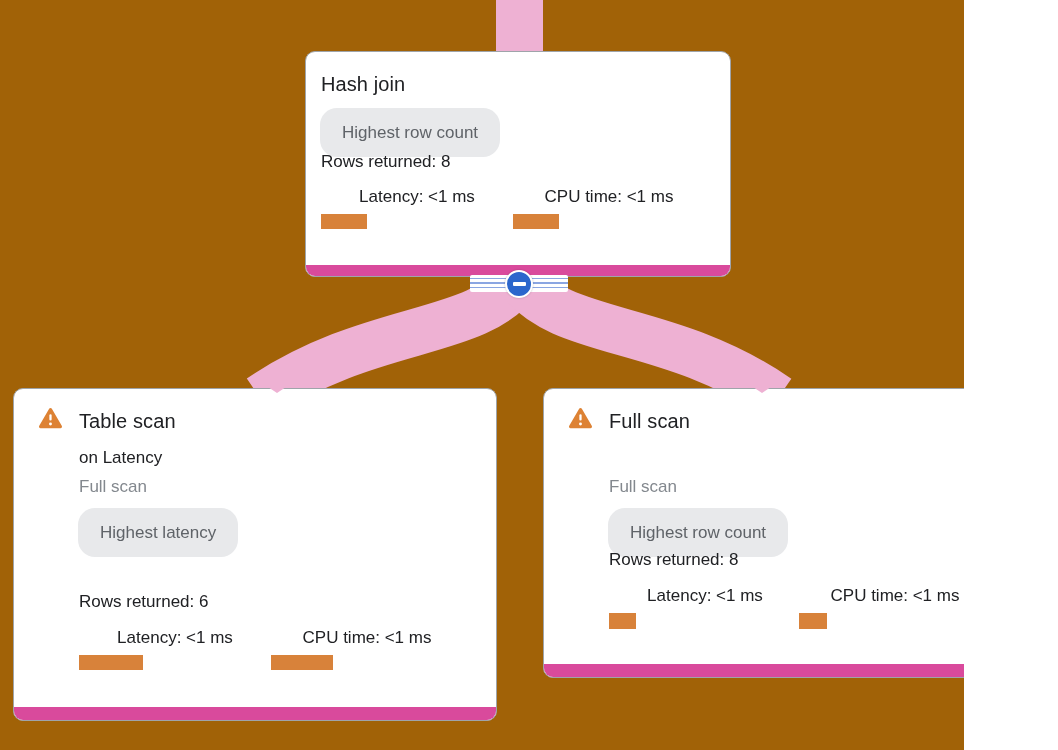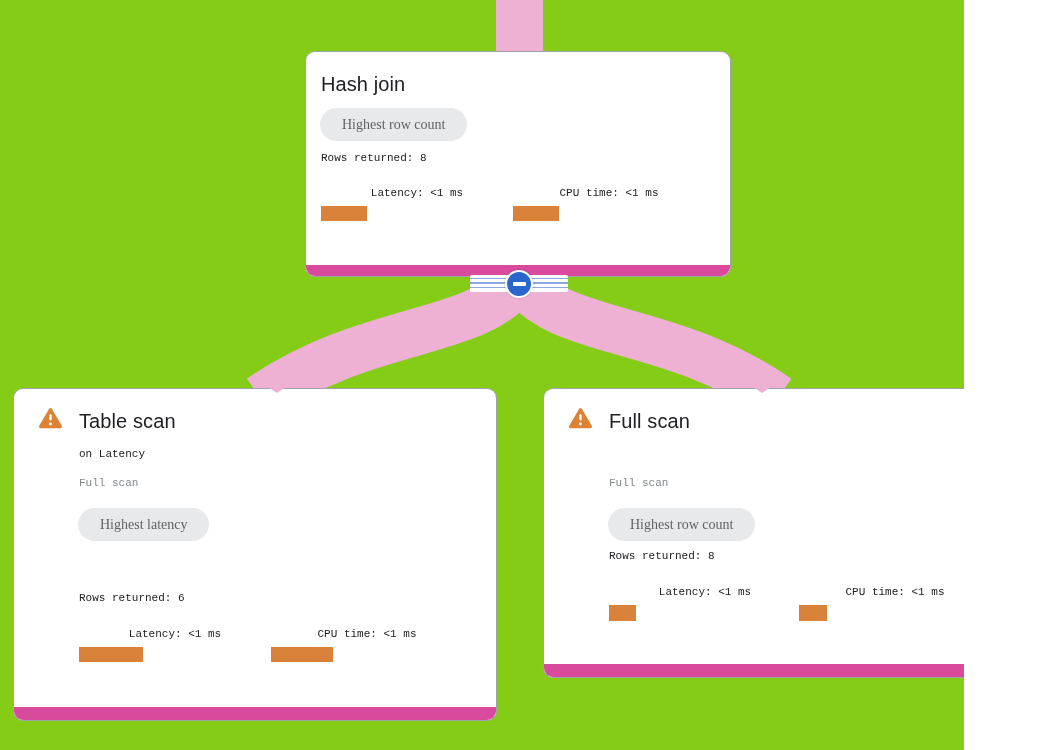--- a/index.html
+++ b/index.html
@@ -1,19 +1,19 @@
 <!DOCTYPE html>
 <html><head>
 <meta charset="utf-8">
 <style>
   html,body { margin:0; padding:0; }
   body { font-family: "Liberation Sans", sans-serif; }
   .canvas {
     position:relative; width:964px; height:750px;
-    background:#84cc16; overflow:hidden;
+    background:#a16207; overflow:hidden;
   }
   svg.edges, svg.edge-tips {
     position:absolute; left:0; top:0; pointer-events:none;
   }
   svg.edges { z-index:0; }
   svg.edge-tips { z-index:2; }
 
   .card {
     position:absolute; background:#ffffff;
     border:1px solid #9fa4aa; border-radius:10px;
@@ -22,28 +22,28 @@
   .accent {
     position:absolute; left:0; right:0; bottom:0;
     background:#d94a9c;
     border-radius:0 0 9px 9px;
   }
   .title {
     position:absolute; font-size:20px; font-weight:500;
     color:#202124; letter-spacing:0.1px; white-space:nowrap;
   }
   .subtitle, .scan-note, .rows, .mlabel {
-    position:absolute; font-size:11px; color:#202124; white-space:nowrap;font-family:Liberation Mono, monospace;
+    position:absolute; font-size:17px; color:#202124; white-space:nowrap;
   }
   .scan-note { color:#83888e; }
   .badge {
     position:absolute; height:33px; line-height:33px;
     background:#e8e9eb; color:#5f6368;
-    border-radius:17px; padding:0 22px;
-    font-size:14px; white-space:nowrap;font-family:Liberation Serif, serif;
+    border-radius:17px; padding:8px 22px;
+    font-size:17px; white-space:nowrap;
   }
   .metric { position:absolute; width:192px;text-align:center; }
   .metric .mlabel { position:static; display:block; }
   .metric .mbar {
     margin-top:7px; height:15px; background:#d8823a;
   }
   .warn {
     position:absolute; left:24px; top:18px; width:25px; height:22px;
   }
 

